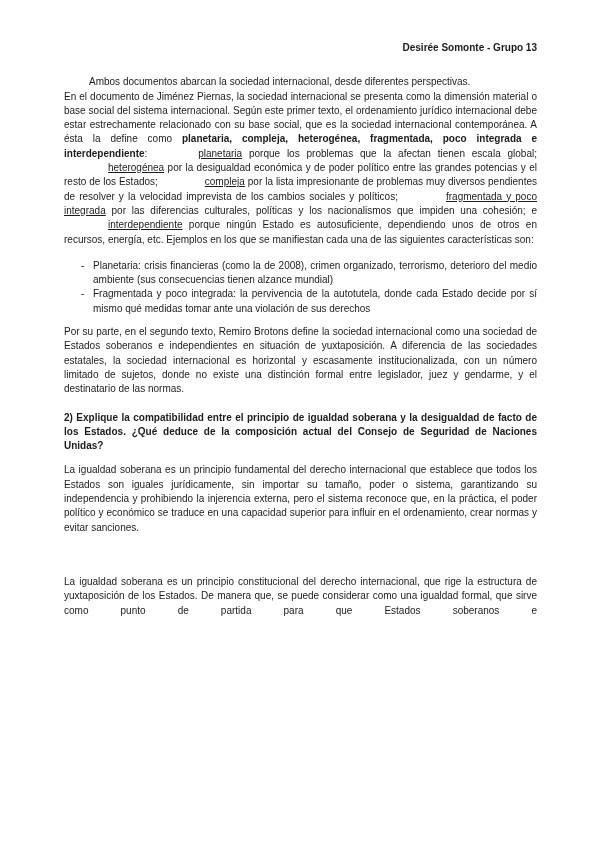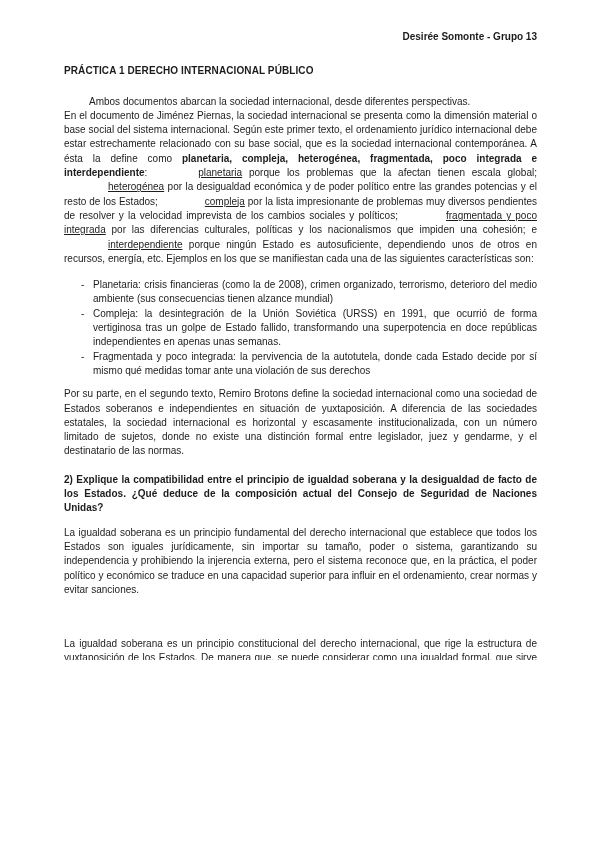--- a/index.html
+++ b/index.html
@@ -6,21 +6,21 @@
     margin: 0;
     padding: 0;
     background: #ffffff;
   }
   .page {
     position: relative;
     width: 600px;
     height: 660px;
     box-sizing: border-box;
     background: #ffffff;
-    padding: 30px 63px 0 64px;
+    padding: 41px 63px 0 64px;
     font-family: "Liberation Sans", "DejaVu Sans", sans-serif;
     font-size: 10px;
     line-height: 14.3px;
     color: #1c1c1c;
     overflow: hidden;
   }
   .doc-header {
     text-align: right;
     font-weight: bold;
     margin: 0 0 20px 0;
@@ -69,30 +69,28 @@
   .rich b, .rich .seg-bold { font-weight: bold; }
   .rich .seg-underline { text-decoration: underline; margin-left: 44px; }
 </style>
 </head>
 <body>
 
 <div class="page">
 
   <div class="doc-header">Desirée Somonte - Grupo 13</div>
 
-  <h1 class="doc-title">PRÁCTICA 1 DERECHO INTERNACIONAL PÚBLICO</h1>
 
 
   <p class="para no-gap">Ambos documentos abarcan la sociedad internacional, desde diferentes perspectivas.</p>
 
   <p class="para rich"><span>En el documento de Jiménez Piernas, la sociedad internacional se presenta como la dimensión material o base social del sistema internacional. Según este primer texto, el ordenamiento jurídico internacional debe estar estrechamente relacionado con su base social, que es la sociedad internacional contemporánea. A ésta la define como </span><span class="seg-bold">planetaria, compleja, heterogénea, fragmentada, poco integrada e interdependiente</span><span>: </span><span class="seg-underline">planetaria</span><span> porque los problemas que la afectan tienen escala global; </span><span class="seg-underline">heterogénea</span><span> por la desigualdad económica y de poder político entre las grandes potencias y el resto de los Estados; </span><span class="seg-underline">compleja</span><span> por la lista impresionante de problemas muy diversos pendientes de resolver y la velocidad imprevista de los cambios sociales y políticos; </span><span class="seg-underline">fragmentada y poco integrada</span><span> por las diferencias culturales, políticas y los nacionalismos que impiden una cohesión; e </span><span class="seg-underline">interdependiente</span><span> porque ningún Estado es autosuficiente, dependiendo unos de otros en recursos, energía, etc. Ejemplos en los que se manifiestan cada una de las siguientes características son:</span></p>
 
   <ul class="bullet-list">
     <li>Planetaria: crisis financieras (como la de 2008), crimen organizado, terrorismo, deterioro del medio ambiente (sus consecuencias tienen alzance mundial)</li>
-    <li>Compleja: la desintegración de la Unión Soviética (URSS) en 1991, que ocurrió de forma vertiginosa tras un golpe de Estado fallido, transformando una superpotencia en doce repúblicas independientes en apenas unas semanas.</li>
     <li>Fragmentada y poco integrada: la pervivencia de la autotutela, donde cada Estado decide por sí mismo qué medidas tomar ante una violación de sus derechos</li>
   </ul>
 
   <p class="para">Por su parte, en el segundo texto, Remiro Brotons define la sociedad internacional como una sociedad de Estados soberanos e independientes en situación de yuxtaposición. A diferencia de las sociedades estatales, la sociedad internacional es horizontal y escasamente institucionalizada, con un número limitado de sujetos, donde no existe una distinción formal entre legislador, juez y gendarme, y el destinatario de las normas.</p>
 
   <h2 class="question-heading">2) Explique la compatibilidad entre el principio de igualdad soberana y la desigualdad de facto de los Estados. ¿Qué deduce de la composición actual del Consejo de Seguridad de Naciones Unidas?</h2>
 
   <p class="para">La igualdad soberana es un principio fundamental del derecho internacional que establece que todos los Estados son iguales jurídicamente, sin importar su tamaño, poder o sistema, garantizando su independencia y prohibiendo la injerencia externa, pero el sistema reconoce que, en la práctica, el poder político y económico se traduce en una capacidad superior para influir en el ordenamiento, crear normas y evitar sanciones.</p>
 
   <p class="para last-line-justified">La igualdad soberana es un principio constitucional del derecho internacional, que rige la estructura de yuxtaposición de los Estados. De manera que, se puede considerar como una igualdad formal, que sirve como punto de partida para que Estados soberanos e</p>

